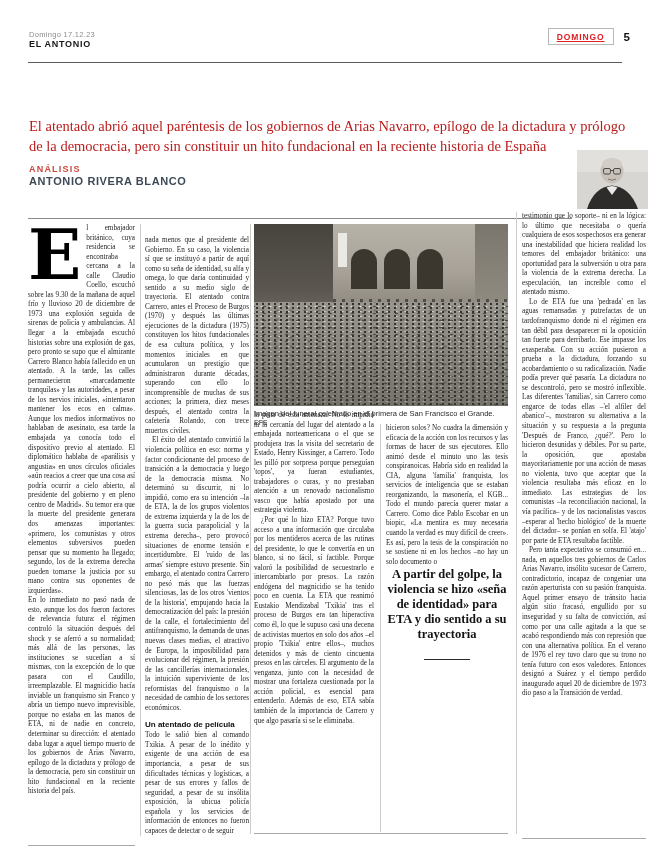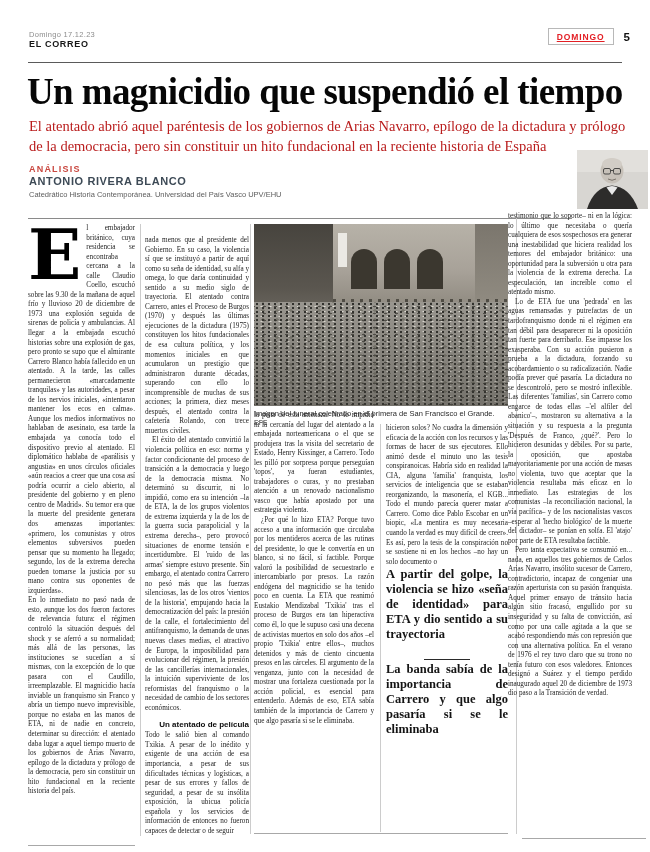--- a/index.html
+++ b/index.html
@@ -39,28 +39,28 @@
 
   
   .col { position:absolute; font-size:7.2px; line-height:9.55px;
     text-align:justify; color:#1d1d1d; overflow:hidden; }
   .col p { margin:0; }
   .col p + p { text-indent:7px; }
   #col1 { left:28px;  top:224px; width:107px; height:616px; }
   #col2 { left:145px; top:236px; width:104px; height:612px; }
   #col3 { left:254px; top:411px; width:120px; height:408px; }
   #col4 { left:386px; top:424px; width:122px; height:408px; }
-  #col5 { left:508px; top:212px; width:124px; height:622px; }
+  #col5 { left:522px; top:212px; width:124px; height:622px; }
   .dropcap { float:left; font:700 70px/56px "DejaVu Serif", serif; color:#000; margin:3px 5px 0 0; }
   .subhead { font:700 8px "Liberation Sans", sans-serif; color:#0e0e0e;
-    text-align:right; margin:7px 0 2px; text-indent:0 !important; }
+    text-align:left; margin:7px 0 2px; text-indent:0 !important; }
 
   
   .pullquote { font:700 12.5px/15px "Liberation Serif", serif; color:#141414;
-    margin:15px 3px 0; text-indent:0 !important; }
+    text-align:center; margin:15px 3px 0; text-indent:0 !important; }
   .pq-divider { width:46px; height:1px; background:#2a2a2a; margin:17px auto 2px; }
 
   
   .photo { position:absolute; left:254px; top:224px; width:254px; height:182px;
     background:#9a968e; overflow:hidden; }
   .ph-facade { position:absolute; left:0; top:0; right:0; height:46%;
     background:linear-gradient(180deg,#b7b2a8 0%,#a8a299 55%,#8e897f 100%); }
   .ph-dark-left { position:absolute; left:0; top:0; width:31%; height:50%;
     background:linear-gradient(180deg,#47443e 0%,#5a564f 70%,#6b675f 100%); }
   .ph-tower-right { position:absolute; right:0; top:0; width:13%; height:42%;
@@ -95,33 +95,31 @@
   #hl1 { left:28px;  top:845px; width:107px; }
   #hl2 { left:254px; top:833px; width:254px; }
   #hl3 { left:522px; top:838px; width:124px; }
 </style>
 </head>
 <body>
 
 <div class="page">
 
   <div class="mast-date">Domingo 17.12.23</div>
-  <div class="mast-paper">EL CORREO</div>
+  <div class="mast-paper">EL ANTONIO</div>
   <div class="mast-right">
     <span class="section-tag">DOMINGO</span>
     <span class="page-num">5</span>
   </div>
   <div class="rule-header"></div>
 
-  <h1 class="headline">Un magnicidio que suspendió el tiempo</h1>
   <p class="deck">El atentado abrió aquel paréntesis de los gobiernos de Arias Navarro, epílogo de la dictadura y prólogo de la democracia, pero sin constituir un hito fundacional en la reciente historia de España</p>
 
   <div class="kicker">ANÁLISIS</div>
   <div class="author">ANTONIO RIVERA BLANCO</div>
-  <div class="affiliation">Catedrático Historia Contemporánea. Universidad del País Vasco UPV/EHU</div>
   <div class="author-photo">
     <svg width="71" height="59" viewBox="0 0 71 59">
       <rect width="71" height="59" fill="#d8d6d2"></rect>
       <rect width="71" height="22" fill="#e2e0dc"></rect>
       <ellipse cx="35" cy="21" rx="11.5" ry="12.5" fill="#c7c1b9"></ellipse>
       <ellipse cx="35" cy="14" rx="10" ry="6" fill="#d2cdc6"></ellipse>
       <rect x="26.5" y="18.5" width="7" height="5.5" rx="1.5" fill="none" stroke="#4b4a48" stroke-width="1"></rect>
       <rect x="36.5" y="18.5" width="7" height="5.5" rx="1.5" fill="none" stroke="#4b4a48" stroke-width="1"></rect>
       <line x1="33.5" y1="20.5" x2="36.5" y2="20.5" stroke="#4b4a48" stroke-width="1"></line>
       <path d="M31 29 Q35 31.5 39 29" stroke="#7a746c" stroke-width="1" fill="none"></path>
@@ -176,21 +174,20 @@
         <p>¿Por qué lo hizo ETA? Porque tuvo acceso a una información que circulaba por los mentideros acerca de las rutinas del presidente, lo que le convertía en un blanco, si no fácil, sí factible. Porque valoró la posibilidad de secuestrarlo e intercambiarlo por presos. La razón endógena del magnicidio se ha tenido poco en cuenta. La ETA que reanimó Eustakio Mendizabal 'Txikia' tras el proceso de Burgos era tan hiperactiva como él, lo que le supuso casi una decena de activistas muertos en solo dos años –el propio 'Txikia' entre ellos–, muchos detenidos y más de ciento cincuenta presos en las cárceles. El argumento de la venganza, junto con la necesidad de mostrar una fortaleza cuestionada por la acción policial, es esencial para entenderlo. Además de eso, ETA sabía también de la importancia de Carrero y que algo pasaría si se le eliminaba.</p>
       </div>
   </div>
 
   <div class="col" id="col4">
     <div>
         <p>hicieron solos? No cuadra la dimensión y eficacia de la acción con los recursos y las formas de hacer de sus ejecutores. Ello animó desde el minuto uno las tesis conspiranoicas. Habría sido en realidad la CIA, alguna 'familia' franquista, los servicios de inteligencia que se estaban reorganizando, la masonería, el KGB... Todo el mundo parecía querer matar a Carrero. Como dice Pablo Escobar en un biopic, «La mentira es muy necesaria cuando la verdad es muy difícil de creer». Es así, pero la tesis de la conspiración no se sostiene ni en los hechos –no hay un solo documento o</p>
       </div>
     <p class="pullquote">A partir del golpe, la violencia se hizo «seña de identidad» para ETA y dio sentido a su trayectoria</p>
     <div class="pq-divider"></div>
-    <p class="pullquote">La banda sabía de la importancia de Carrero y que algo pasaría si se le eliminaba</p>
   </div>
 
   <div class="col" id="col5">
     <div>
         <p>testimonio que lo soporte– ni en la lógica: lo último que necesitaba o quería cualquiera de esos sospechosos era generar una inestabilidad que hiciera realidad los temores del embajador británico: una oportunidad para la subversión u otra para la violencia de la extrema derecha. La especulación, tan increíble como el atentado mismo.</p>
         <p>Lo de ETA fue una 'pedrada' en las aguas remansadas y putrefactas de un tardofranquismo donde ni el régimen era tan débil para desaparecer ni la oposición tan fuerte para derribarlo. Ese impasse los exasperaba. Con su acción pusieron a prueba a la dictadura, forzando su acobardamiento o su radicalización. Nadie podía prever qué pasaría. La dictadura no se descontroló, pero se mostró inflexible. Las diferentes 'familias', sin Carrero como engarce de todas ellas –'el alfiler del abanico'–, mostraron su alternativa a la situación y su respuesta a la pregunta 'Después de Franco, ¿qué?'. Pero lo hicieron desunidas y débiles. Por su parte, la oposición, que apostaba mayoritariamente por una acción de masas no violenta, tuvo que aceptar que la violencia resultaba más eficaz en lo inmediato. Las estrategias de los comunistas –la reconciliación nacional, la vía pacífica– y de los nacionalistas vascos –esperar al 'hecho biológico' de la muerte del dictador– se ponían en solfa. El 'atajo' por parte de ETA resultaba factible.</p>
         <p>Pero tanta expectativa se consumió en... nada, en aquellos tres gobiernos de Carlos Arias Navarro, insólito sucesor de Carrero, contradictorio, incapaz de congeniar una razón aperturista con su pasión franquista. Aquel primer ensayo de tránsito hacia algún sitio fracasó, engullido por su inseguridad y su falta de convicción, así como por una calle agitada a la que se acabó respondiendo más con represión que con una alternativa política. En el verano de 1976 el rey tuvo claro que su trono no tenía futuro con esos valedores. Entonces designó a Suárez y el tiempo perdido inaugurado aquel 20 de diciembre de 1973 dio paso a la Transición de verdad.</p>
       </div>
   </div>
 

